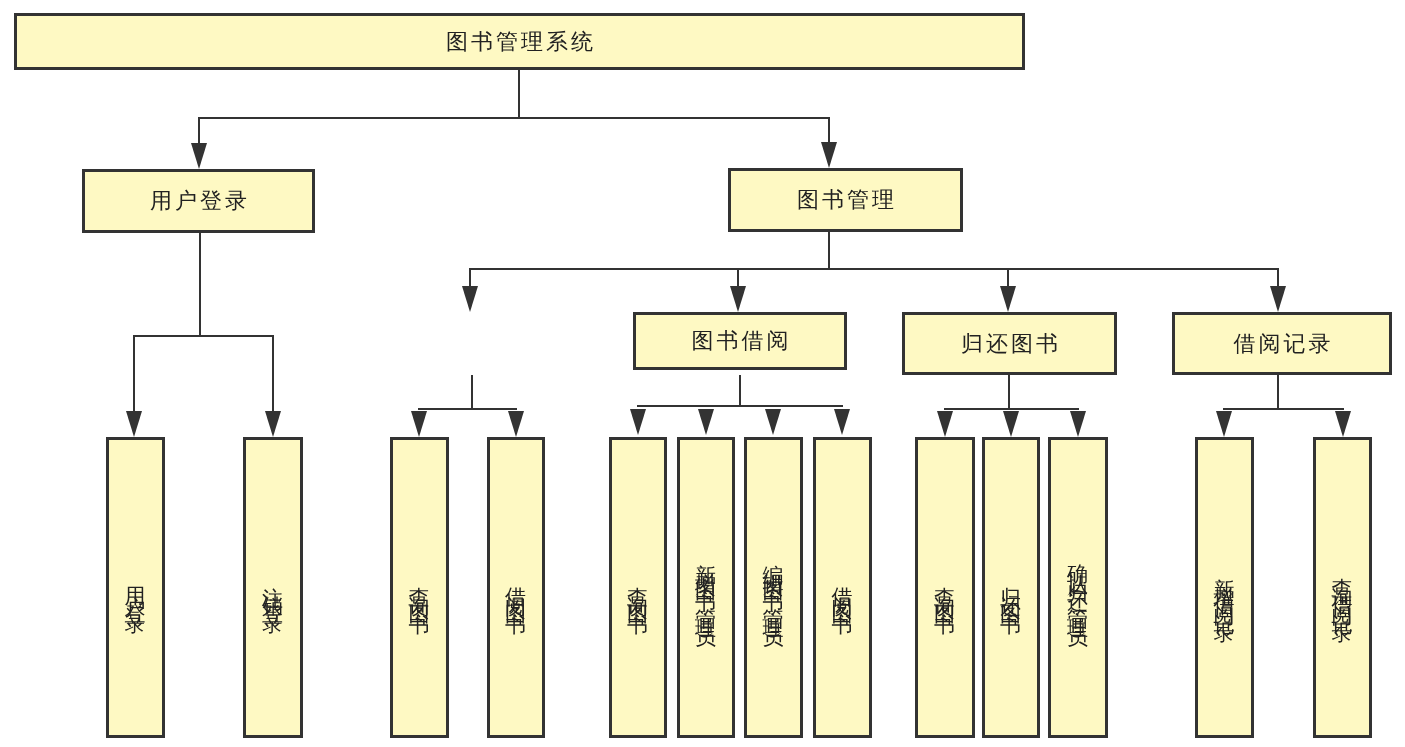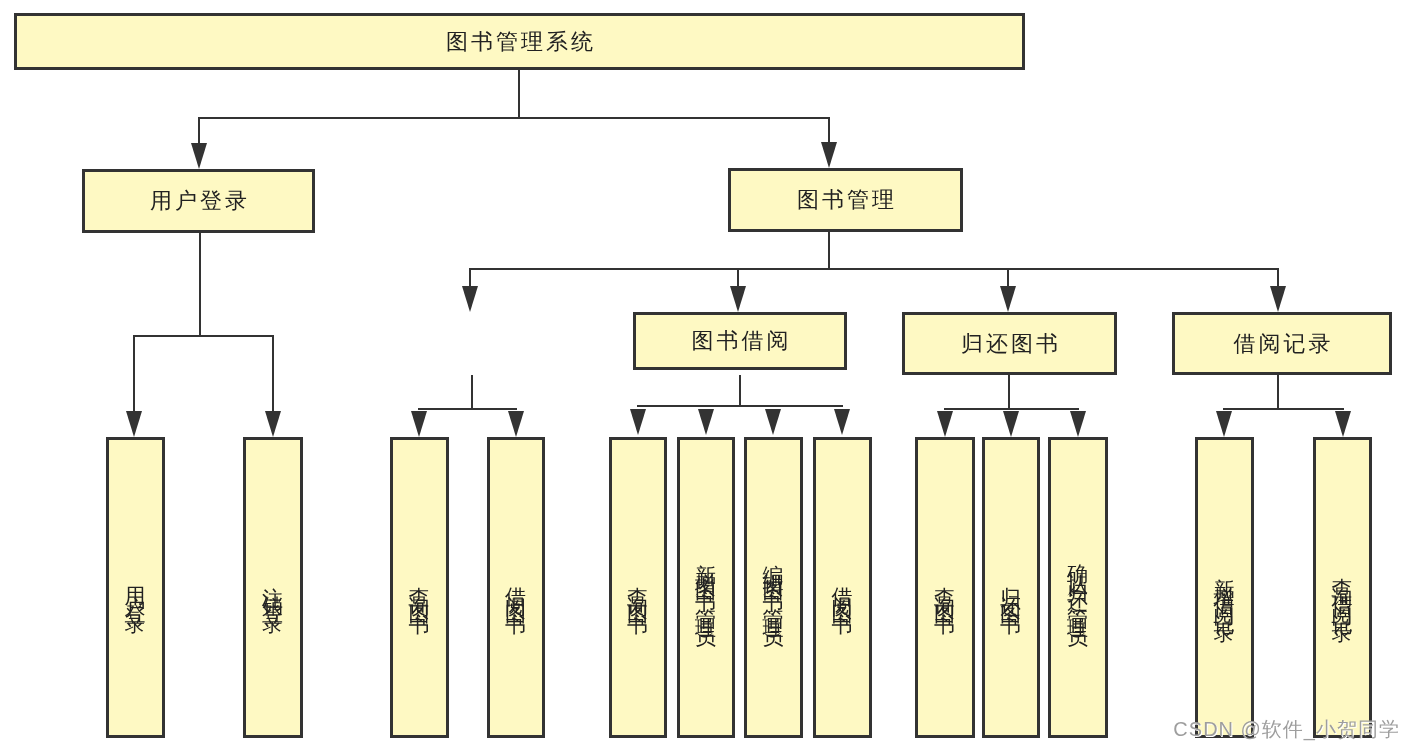--- a/index.html
+++ b/index.html
@@ -178,15 +178,14 @@
     <span class="vtext">确认归还（管理员）</span>
   </div>
 
   <div class="box leaf" style="left:1195px; top:437px; width:59px; height:301px;">
     <span class="vtext">新增借阅记录</span>
   </div>
   <div class="box leaf" style="left:1313px; top:437px; width:59px; height:301px;">
     <span class="vtext">查询借阅记录</span>
   </div>
 
-  <div class="watermark">CSDN @软件_小贺同学</div>
 
 </div>
 
 </body></html>

